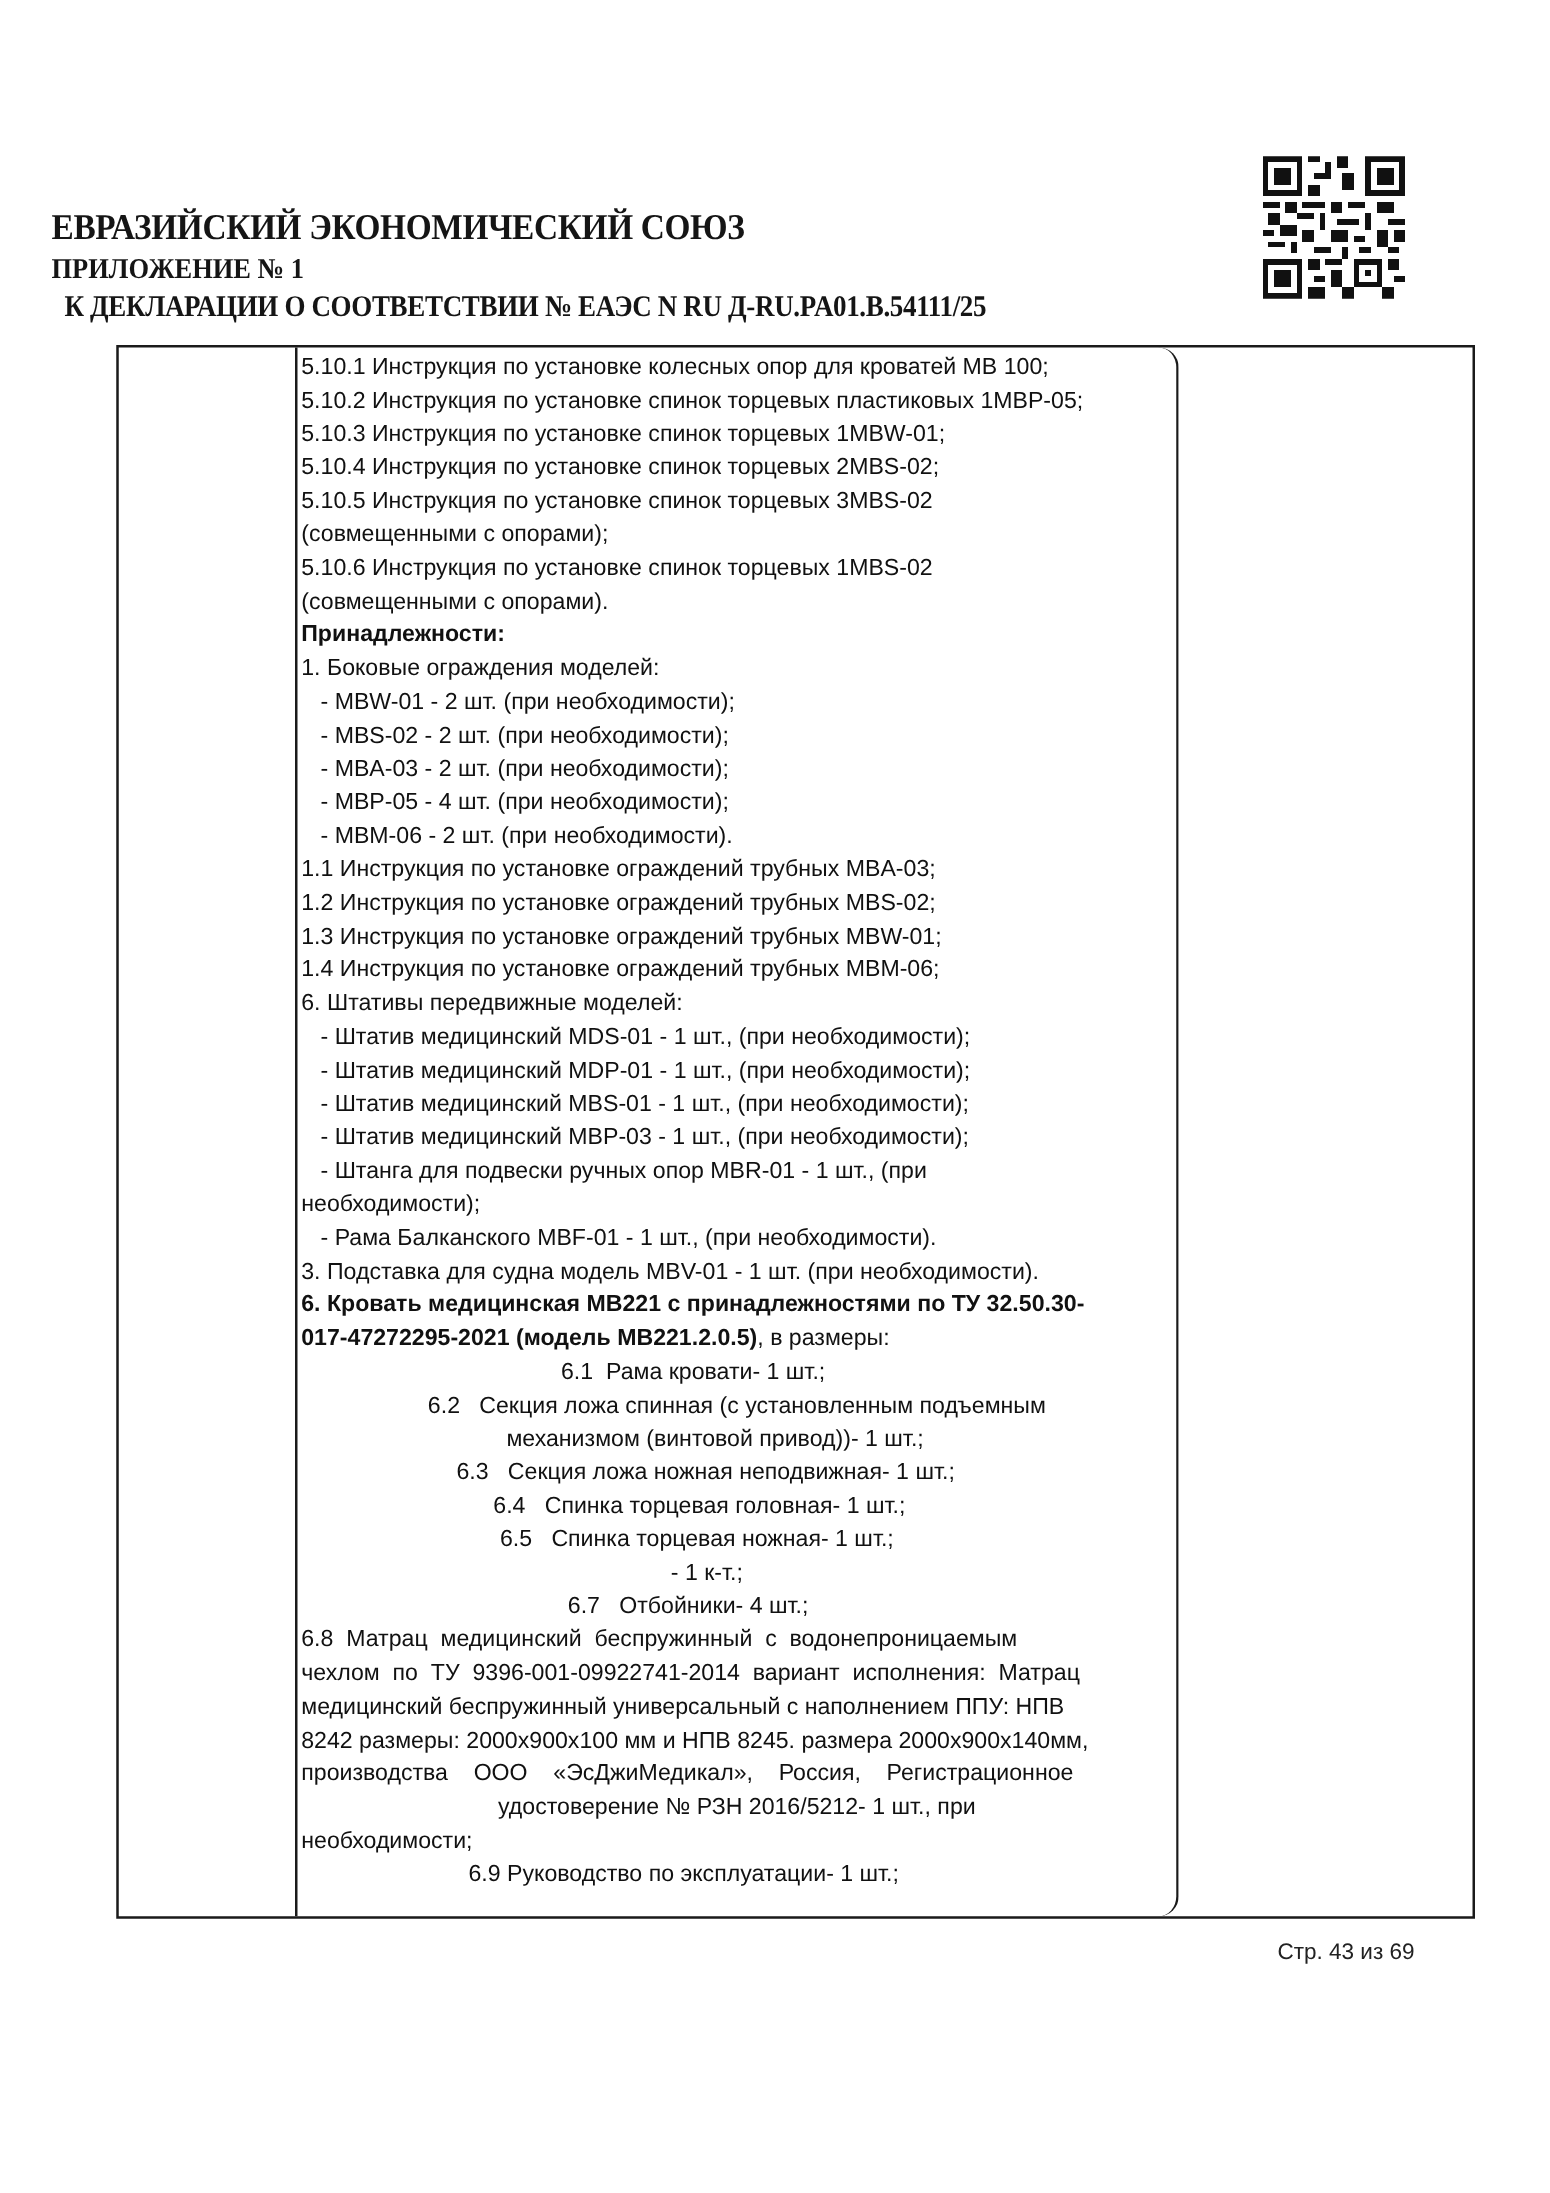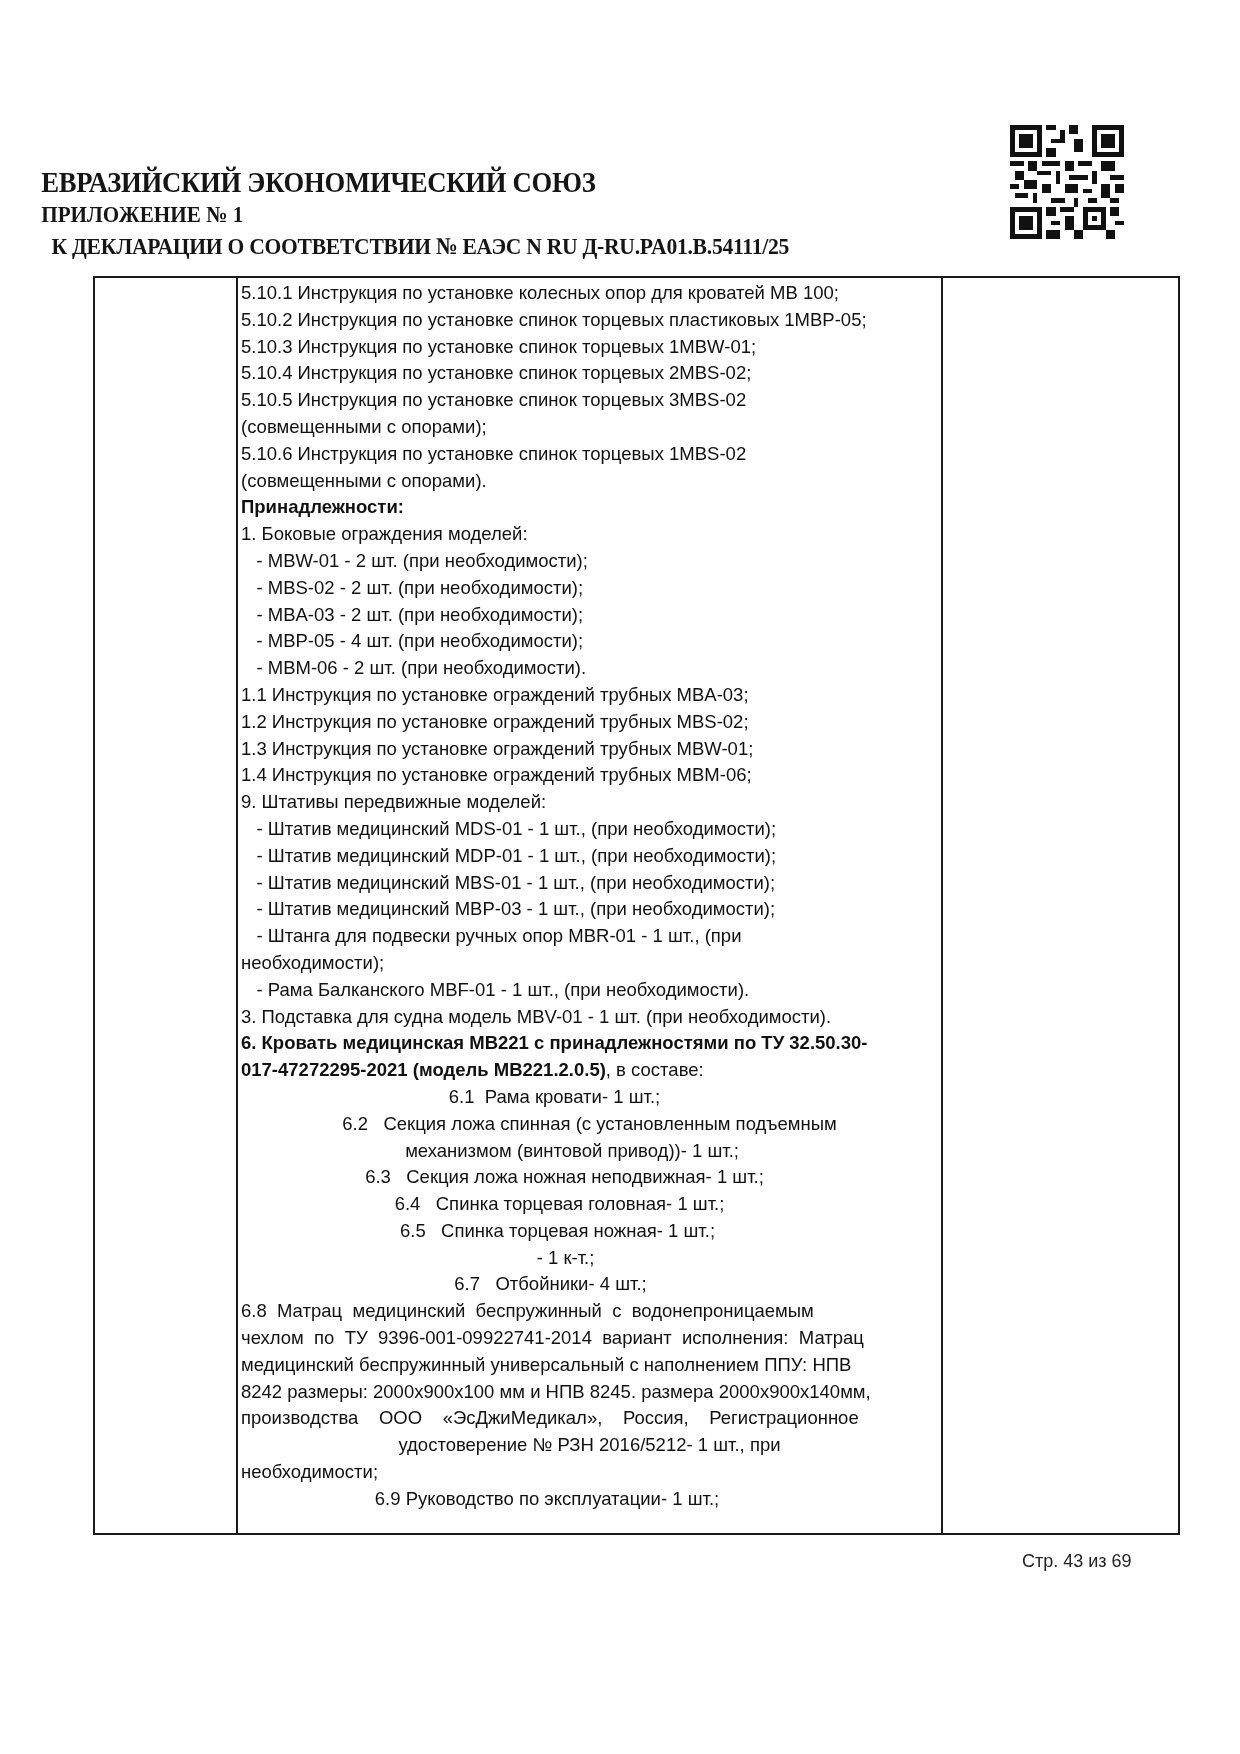--- a/index.html
+++ b/index.html
@@ -7,21 +7,21 @@
   .header { position: absolute; left: 0; top: 165px; width: 1030px; 
             font-family: "Liberation Serif", "DejaVu Serif", serif; font-weight: bold; color: #151515; }
   .header .l1 { font-size: 29px; line-height: 34px; letter-spacing: -0.3px; transform: scaleX(0.92); }
   .header .l2 { font-size: 23px; line-height: 31px; transform: scaleX(0.92); }
   .header .l3 { font-size: 24px; line-height: 32px; letter-spacing: -0.3px; transform: scaleX(0.9); }
   .qr { position: absolute; left: 1010px; top: 125px; width: 114px; height: 114px; }
   .table { position: absolute; left: 93px; top: 276px; width: 1087px; height: 1259px;
            border: 2px solid #1a1a1a; box-sizing: border-box; display: flex; }
   .col-a { width: 143px; border-right: 2px solid #1a1a1a; box-sizing: border-box; }
   .col-b { width: 705px; border-right: 2px solid #1a1a1a; box-sizing: border-box; padding: 2px 3px 0 3px;
-           font-family: "Liberation Sans", "DejaVu Sans", sans-serif; font-size: 18.5px; line-height: 26.8px; }
+           font-family: "Liberation Sans", "DejaVu Sans", sans-serif; font-size: 18.5px; line-height: 26.8px; border-radius: 16px; }
   .col-c { flex: 1; }
   .line { white-space: pre; height: 26.8px; overflow: visible; }
   .bold { font-weight: bold; }
   .row-qty { display: flex; justify-content: center; white-space: pre; height: 26.8px; }
   .row-qty .q { display: inline-block; }
   .footer { position: absolute; left: 1022px; top: 1551px; font-family: "Liberation Sans", "DejaVu Sans", sans-serif;
             font-size: 18px; color: #222; text-align: center; }
 </style>
 </head>
 <body>
@@ -105,32 +105,32 @@
     <div class="line">1. Боковые ограждения моделей:</div>
     <div class="line">   - MBW-01 - 2 шт. (при необходимости);</div>
     <div class="line">   - MBS-02 - 2 шт. (при необходимости);</div>
     <div class="line">   - MBA-03 - 2 шт. (при необходимости);</div>
     <div class="line">   - MBP-05 - 4 шт. (при необходимости);</div>
     <div class="line">   - MBM-06 - 2 шт. (при необходимости).</div>
     <div class="line">1.1 Инструкция по установке ограждений трубных MBA-03;</div>
     <div class="line">1.2 Инструкция по установке ограждений трубных MBS-02;</div>
     <div class="line">1.3 Инструкция по установке ограждений трубных MBW-01;</div>
     <div class="line">1.4 Инструкция по установке ограждений трубных MBM-06;</div>
-    <div class="line">9. Штативы передвижные моделей:</div>
+    <div class="line">6. Штативы передвижные моделей:</div>
     <div class="line">   - Штатив медицинский MDS-01 - 1 шт., (при необходимости);</div>
     <div class="line">   - Штатив медицинский MDP-01 - 1 шт., (при необходимости);</div>
     <div class="line">   - Штатив медицинский MBS-01 - 1 шт., (при необходимости);</div>
     <div class="line">   - Штатив медицинский MBP-03 - 1 шт., (при необходимости);</div>
     <div class="line">   - Штанга для подвески ручных опор MBR-01 - 1 шт., (при</div>
     <div class="line">необходимости);</div>
     <div class="line">   - Рама Балканского MBF-01 - 1 шт., (при необходимости).</div>
     <div class="line">3. Подставка для судна модель MBV-01 - 1 шт. (при необходимости).</div>
 
     <div class="line bold">6. Кровать медицинская MB221 с принадлежностями по ТУ 32.50.30-</div>
-    <div class="line"><span class="bold">017-47272295-2021 (модель MB221.2.0.5)</span><span>, в составе:</span></div>
+    <div class="line"><span class="bold">017-47272295-2021 (модель MB221.2.0.5)</span><span>, в размеры:</span></div>
 
     <div class="row-qty"><span>6.1  Рама кровати</span><span class="q" style="margin-right:70px">- 1 шт.;</span></div>
     <div class="row-qty"><span>6.2   Секция ложа спинная (с установленным подъемным</span><span class="q"></span></div>
     <div class="row-qty"><span> механизмом (винтовой привод))</span><span class="q" style="margin-right:40px">- 1 шт.;</span></div>
     <div class="row-qty"><span>6.3   Секция ложа ножная неподвижная</span><span class="q" style="margin-right:50px">- 1 шт.;</span></div>
     <div class="row-qty"><span>6.4   Спинка торцевая головная</span><span class="q" style="margin-right:60px">- 1 шт.;</span></div>
     <div class="row-qty"><span>6.5   Спинка торцевая ножная</span><span class="q" style="margin-right:64px">- 1 шт.;</span></div>
     <div class="row-qty"><span class="q" style="margin-right:48px">- 1 к-т.;</span></div>
     <div class="row-qty"><span>6.7   Отбойники</span><span class="q" style="margin-right:78px">- 4 шт.;</span></div>
 

